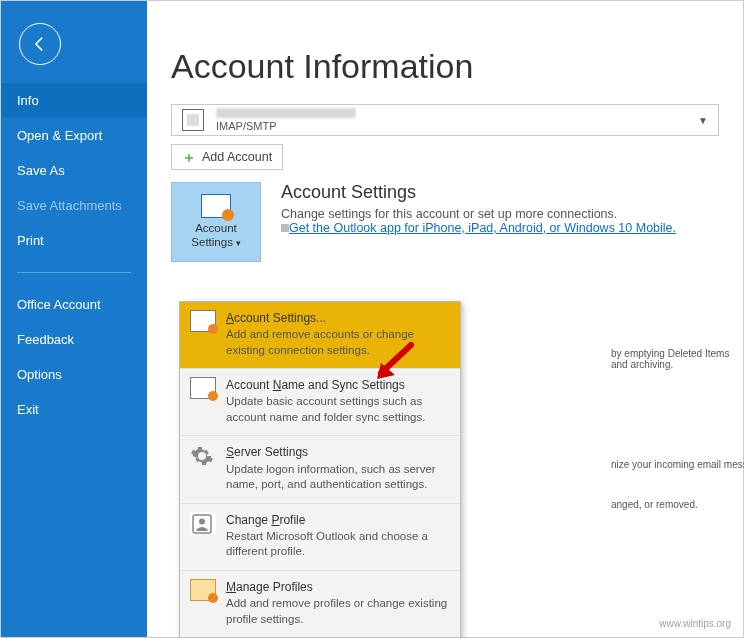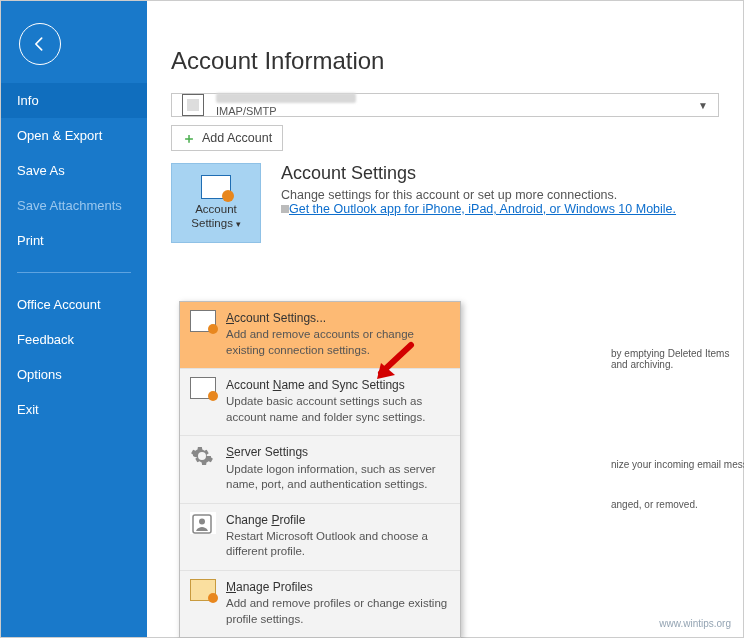--- a/index.html
+++ b/index.html
@@ -10,23 +10,23 @@
 .sidebar { width: 151px; background: #1979ca; color: #fff; display: flex; flex-direction: column; padding-top: 12px; }
 .back-circle { width: 42px; height: 42px; border: 1.5px solid #fff; border-radius: 50%; margin: 10px 0 18px 18px; display: flex; align-items: center; justify-content: center; cursor: pointer; }
 .back-circle svg { width: 20px; height: 20px; }
 .nav-item { padding: 10px 16px; font-size: 13px; cursor: pointer; color: #fff; }
 .nav-item.active { background: #106ebe; }
 .nav-item.disabled { color: #9ac7ee; cursor: default; }
 .nav-sep { margin: 14px 16px; border: none; border-top: 1px solid #5ea3e0; }
 
 
 .main { flex: 1; background: #fff; padding: 18px 24px 0 24px; position: relative; }
-.page-title { font-size: 24px; font-weight: 300; color: #333; margin: 28px 0 18px 0; }
-
-.account-select { border: 1px solid #c8c8c8; width: 548px; height: 24px; display: flex; align-items: center; padding: 0 10px; position: relative; cursor: pointer; margin-bottom: 8px; }
+.page-title { font-size: 34px; font-weight: 300; color: #333; margin: 28px 0 18px 0; }
+
+.account-select { border: 1px solid #c8c8c8; width: 548px; height: 32px; display: flex; align-items: center; padding: 0 10px; position: relative; cursor: pointer; margin-bottom: 8px; }
 .account-select .acc-icon { width: 22px; height: 22px; border: 1px solid #666; margin-right: 12px; position: relative; }
 .acc-icon::after { content: ""; position: absolute; left: 4px; top: 4px; right: 4px; bottom: 4px; background: #ddd; }
 .acc-texts { display: flex; flex-direction: column; line-height: 1.1; font-size: 11px; color: #555; }
 .acc-blur { width: 140px; height: 10px; background: #d8d8d8; border-radius: 2px; margin-bottom: 2px; filter: blur(1px); }
 .acc-caret { position: absolute; right: 10px; color: #555; font-size: 10px; }
 
 .add-account-btn { border: 1px solid #c8c8c8; background: #fff; padding: 5px 10px; font-size: 12.5px; color: #444; display: inline-flex; align-items: center; gap: 6px; cursor: pointer; }
 .plus { color: #4caf50; font-weight: bold; font-size: 14px; line-height: 1; }
 
 
@@ -40,21 +40,21 @@
 .settings-text .h { font-size: 18px; color: #333; margin-bottom: 4px; }
 .settings-text .sub { font-size: 12.5px; color: #555; }
 .settings-text .link { font-size: 12.5px; color: #0d6ecd; text-decoration: underline; cursor: pointer; }
 .settings-text .link-row { display: flex; align-items: center; gap: 0; }
 .bullet-sq { width: 8px; height: 8px; background: #bbb; }
 
 
 .dropdown { position: absolute; left: 178px; top: 300px; width: 282px; background: #f3f3f3; border: 1px solid #bdbdbd; box-shadow: 2px 2px 6px rgba(0,0,0,.25); z-index: 10; }
 .dd-item { display: flex; padding: 8px 10px 10px 10px; gap: 10px; cursor: pointer; }
 .dd-item:not(:last-child) { border-bottom: 1px solid #e2e2e2; }
-.dd-item.active { background: #fdba74; }
+.dd-item.active { background: #eab308; }
 .dd-icon { width: 26px; height: 22px; flex: none; border: 1.2px solid #777; background: #fff; position: relative; }
 .dd-icon .gd { position: absolute; right: -3px; bottom: -3px; width: 10px; height: 10px; background: #e8871e; border-radius: 50%; }
 .dd-icon.gear { border: none; background: none; }
 .dd-icon.gear svg { width: 24px; height: 24px; }
 .dd-icon.folder { border: 1.2px solid #c89a3e; background: #fadf9f; }
 .dd-icon.person { border: none; }
 .dd-icon.person svg { width: 24px; height: 24px; }
 .dd-texts { font-size: 11.5px; color: #555; line-height: 1.35; }
 .dd-title { color: #333; font-size: 12px; margin-bottom: 1px; }
 .dd-title u { text-decoration: underline; }

